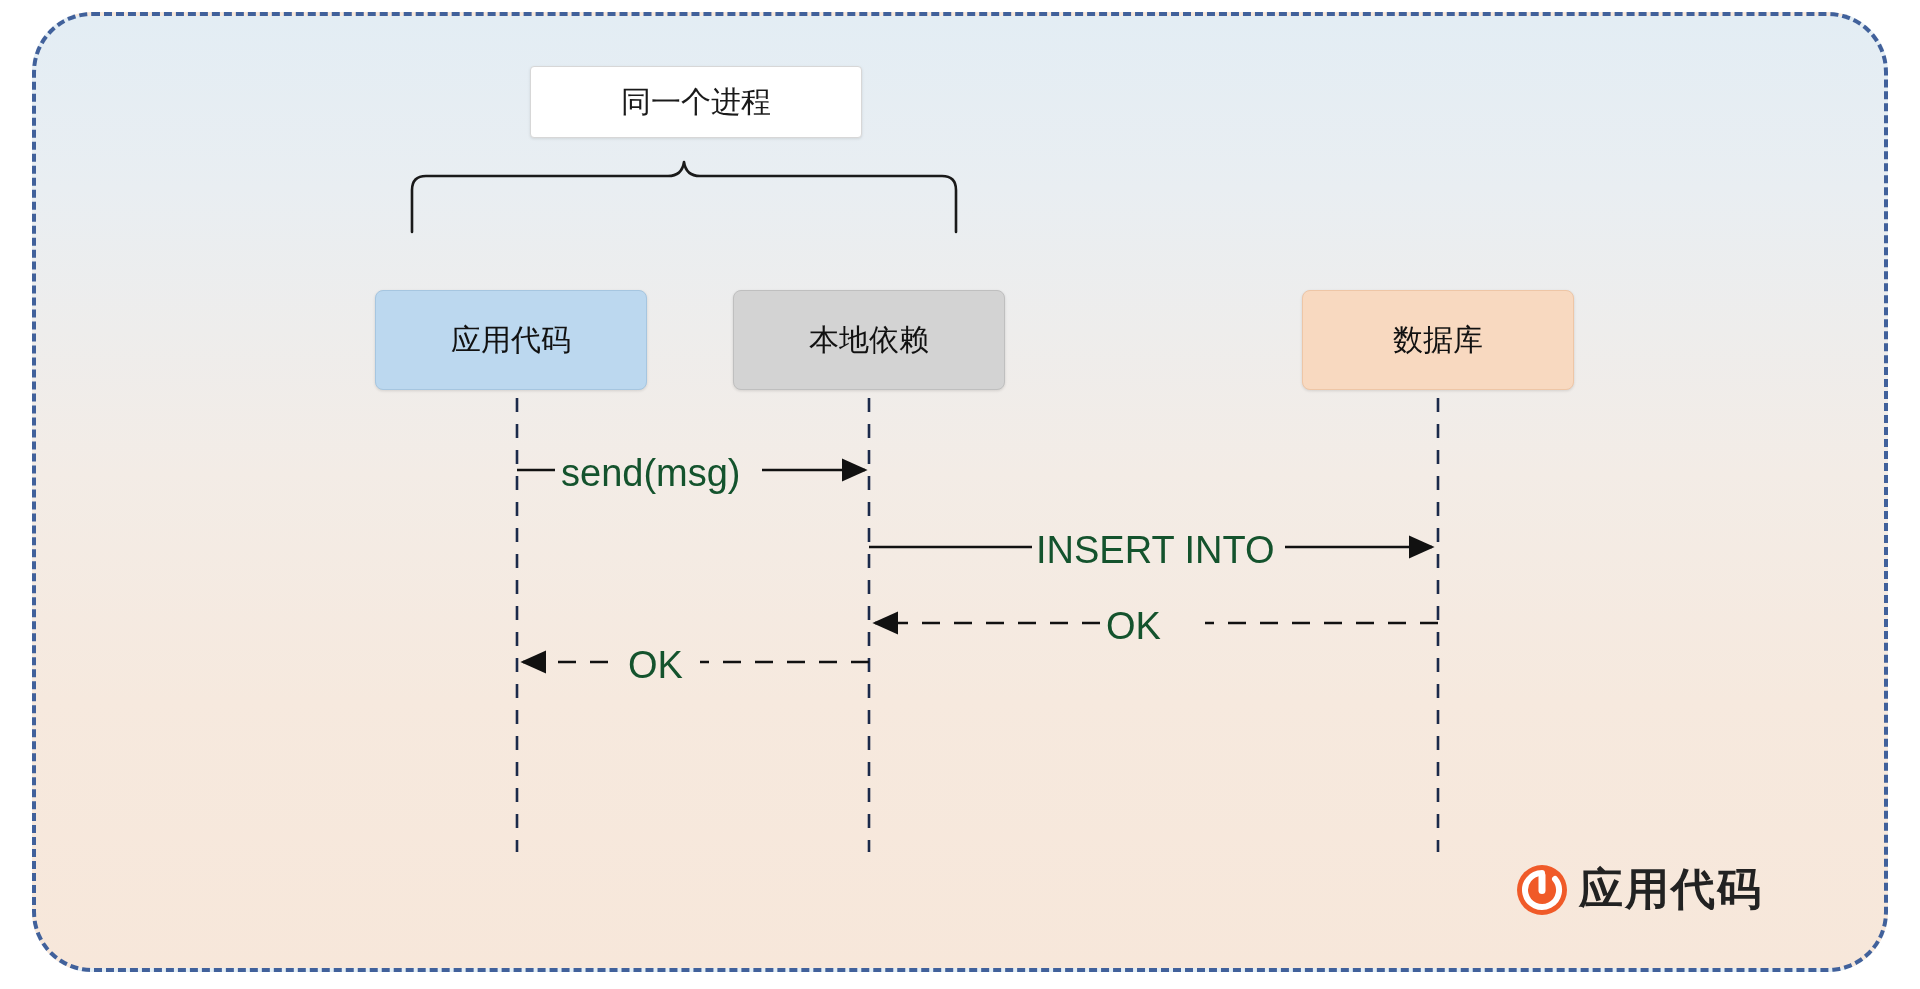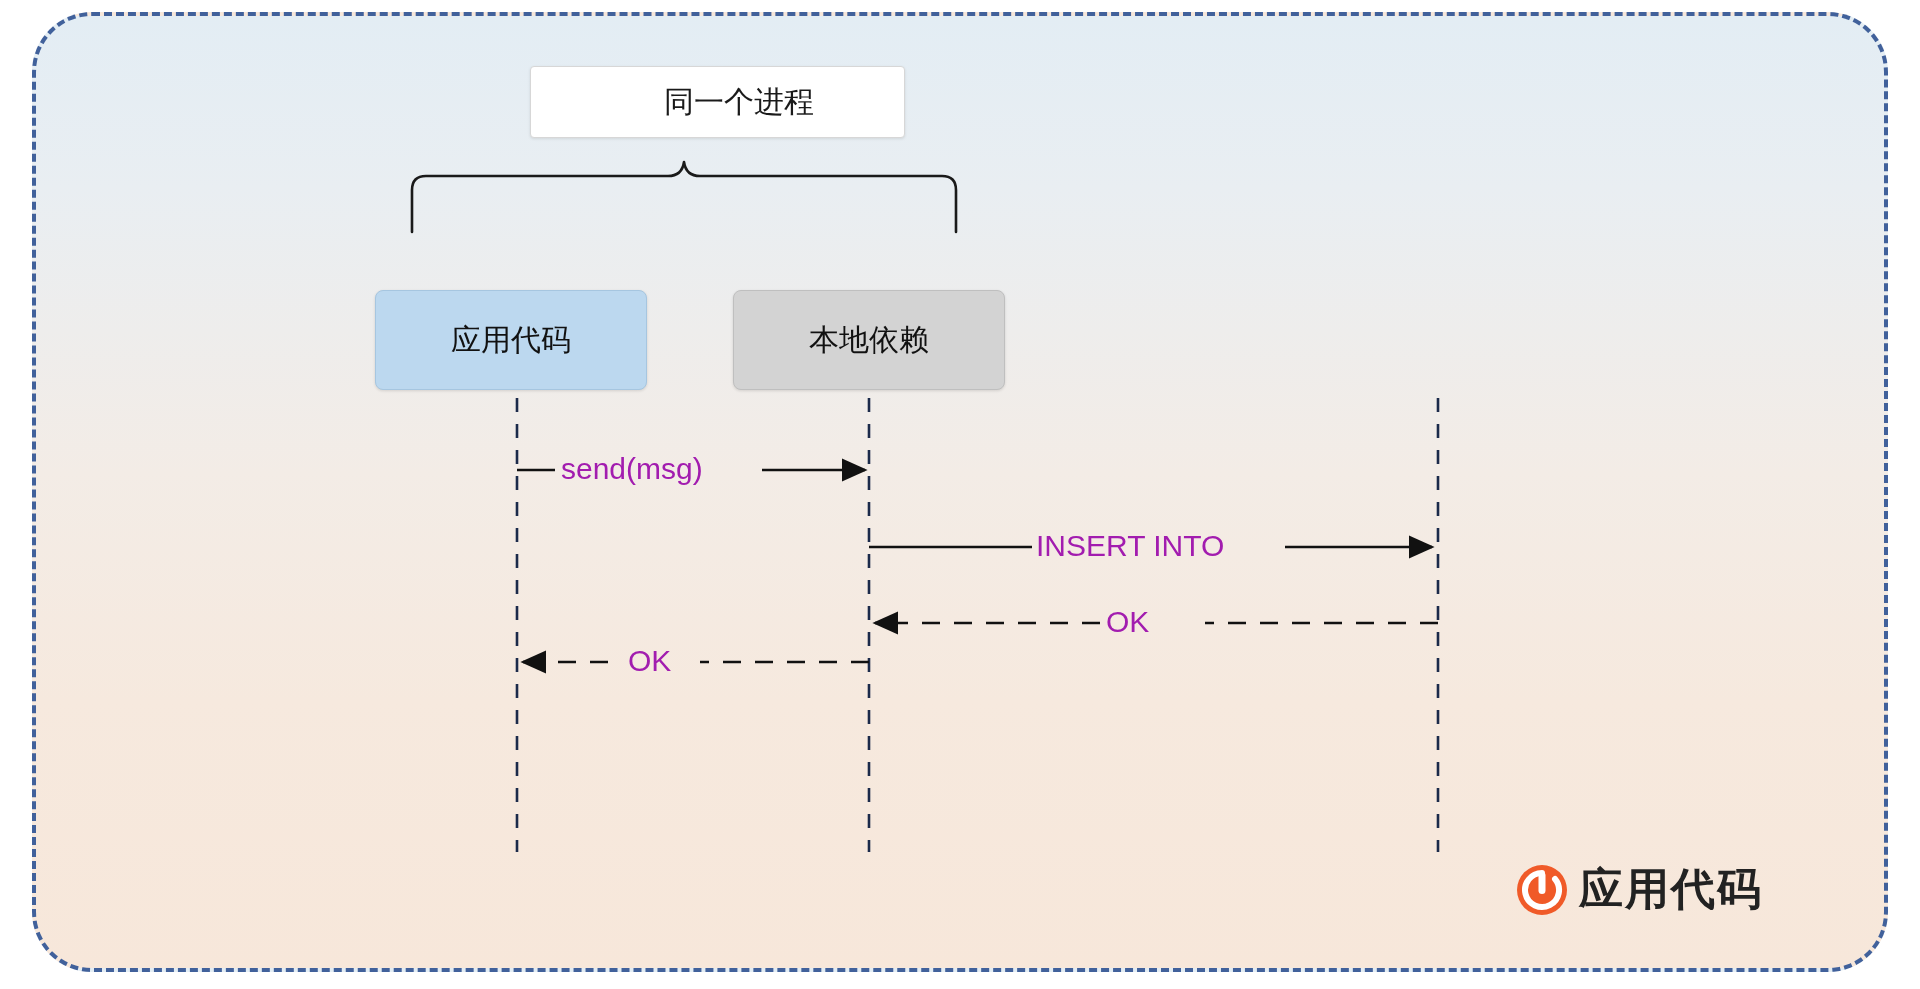--- a/index.html
+++ b/index.html
@@ -58,21 +58,20 @@
     height: 70px;
     background: #ffffff;
     border: 1px solid #d7d7d7;
     border-radius: 4px;
     box-shadow: 0 1px 3px rgba(0,0,0,0.10);
     display: flex;
     align-items: center;
     justify-content: center;
     font-size: 30px;
     color: #1a1a1a;
-    padding-left: 43px;
   }
   .brace-svg {
     position: absolute;
     left: 400px;
     top: 150px;
     width: 580px;
     height: 85px;
   }
   .node {
     position: absolute;
@@ -110,22 +109,22 @@
   .seq-svg {
     position: absolute;
     left: 0;
     top: 0;
     width: 1920px;
     height: 989px;
     pointer-events: none;
   }
   .msg-label {
     position: absolute;
-    font-size: 30px;
-    color: #a21caf;
+    font-size: 38px;
+    color: #14532d;
     background: transparent;
     white-space: nowrap;
   }
   .logo {
     position: absolute;
     left: 1515px;
     top: 860px;
     display: flex;
     align-items: center;
   }
@@ -151,20 +150,21 @@
 
 
   <div class="process-box">同一个进程</div>
 
   <svg class="brace-svg" viewBox="0 0 580 85">
     <path d="M12 82 L12 40 Q12 26 26 26 L268 26 Q282 26 284 12 Q286 26 300 26 L542 26 Q556 26 556 40 L556 82" fill="none" stroke="#1a1a1a" stroke-width="2.6" stroke-linecap="round" stroke-linejoin="round"></path>
   </svg>
 
   <div class="node node-app">应用代码</div>
   <div class="node node-lib">本地依赖</div>
+  <div class="node node-db">数据库</div>
 
   <svg class="seq-svg" viewBox="0 0 1920 989">
     <defs>
       <marker id="arrow-solid" markerWidth="11" markerHeight="11" refX="9" refY="5" orient="auto">
         <path d="M0,0.5 L10,5 L0,9.5 z" fill="#111111"></path>
       </marker>
       <marker id="arrow-dashed" markerWidth="11" markerHeight="11" refX="9" refY="5" orient="auto">
         <path d="M0,0.5 L10,5 L0,9.5 z" fill="#111111"></path>
       </marker>
     </defs>

